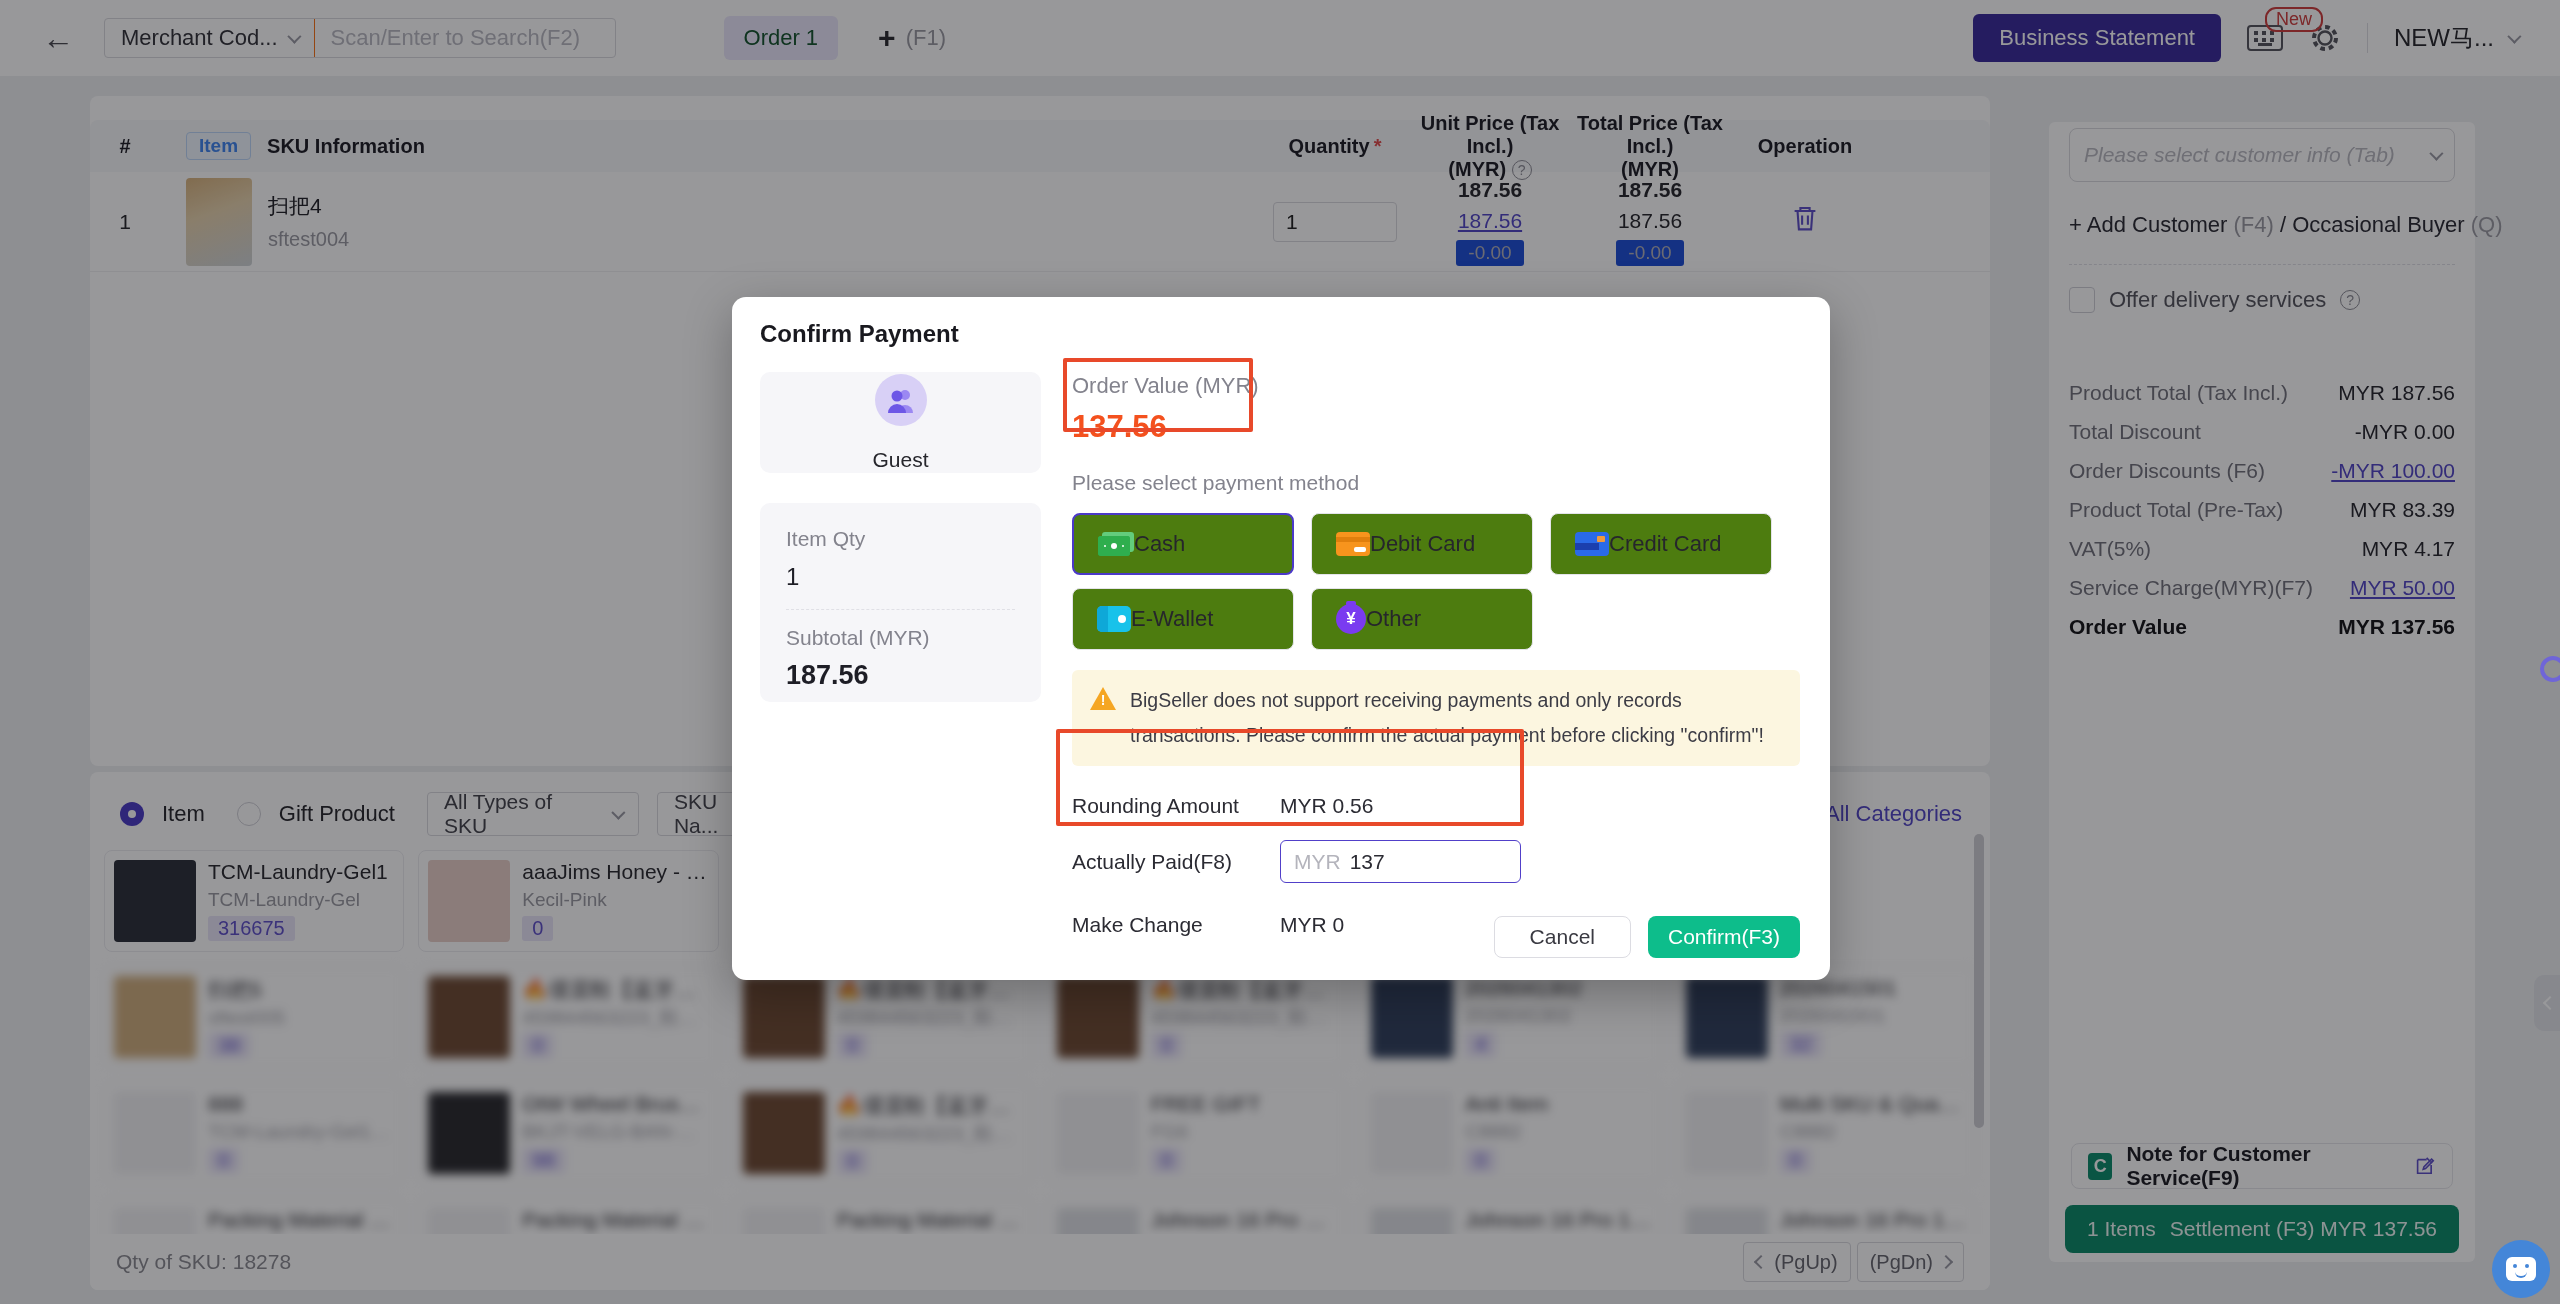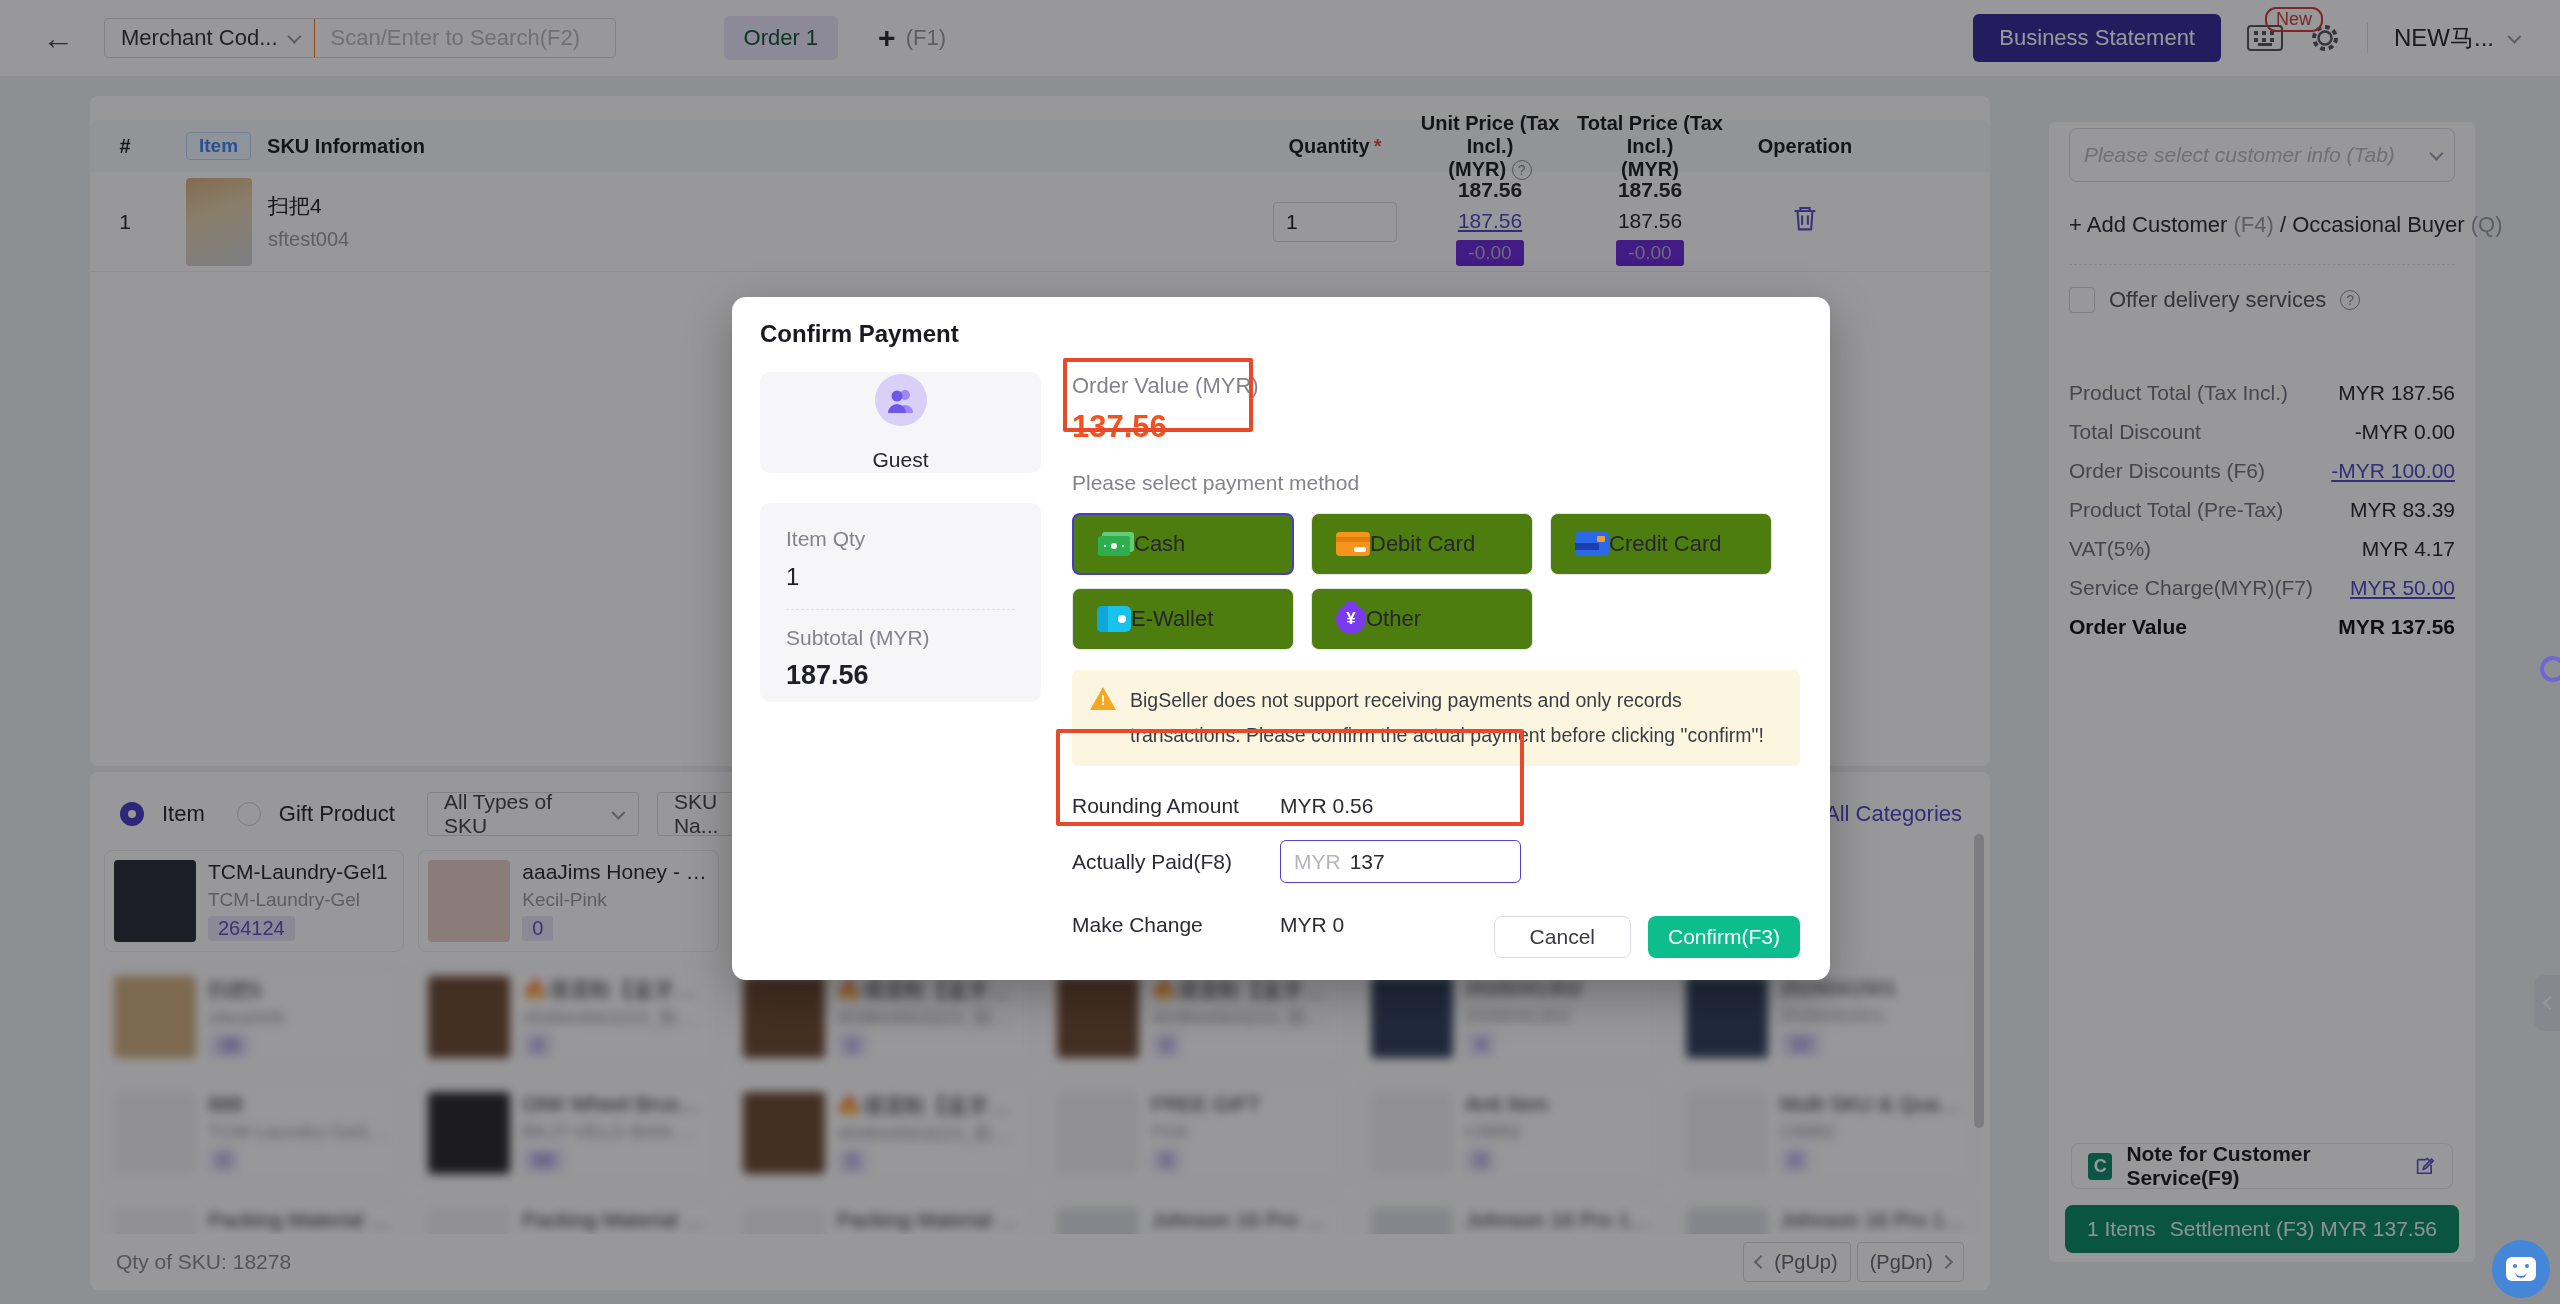--- a/index.html
+++ b/index.html
@@ -57,21 +57,21 @@
                 background:linear-gradient(160deg,#d8b37e 0%,#e7d3ae 40%,#cfd4d8 100%); }
   .item-names { display:flex; flex-direction:column; gap:8px; }
   .item-name { font-size:21px; color:#222228; }
   .item-sku  { font-size:20px; color:#9a9aa2; }
   .qty-input { width:124px; height:40px; border:1px solid #d9d9de; border-radius:4px; font-size:21px;
                padding:0 12px; color:#222; font-family:"Liberation Sans",sans-serif; }
   .price-stack { display:flex; flex-direction:column; align-items:center; gap:7px; }
   .p-main { font-weight:bold; }
   .p-link { color:#5246c6; text-decoration:underline; }
   .p-plain { color:#26262c; }
-  .p-chip { background:#6d28d9; color:#b2b2ba; font-size:19px; padding:2px 12px; border-radius:3px; }
+  .p-chip { background:#1d4ed8; color:#b2b2ba; font-size:19px; padding:2px 12px; border-radius:3px; }
   .trash-svg { width:28px; height:30px; stroke:#5d4ec8; fill:none; stroke-width:1.8; }
 
   
   .products-panel { position:absolute; left:90px; top:772px; width:1900px; height:518px; background:#fff;
                     border-radius:8px; overflow:hidden; }
   .filters { display:flex; align-items:center; gap:18px; padding:20px 28px 14px 30px; }
   .radio { width:24px; height:24px; border-radius:50%; border:1.5px solid #cfcfd6; background:#fff; }
   .radio.sel { border:none; background:#4b3bc6; position:relative; }
   .radio.sel::after { content:""; position:absolute; left:8px; top:8px; width:8px; height:8px; background:#fff; border-radius:50%; }
   .radio-label { font-size:22px; color:#26262c; margin-right:14px; }
@@ -318,21 +318,21 @@
       <span class="all-cat">All Categories</span>
     </div>
 
     <div class="pgrid">
 
         <div class="pcard">
           <div class="pimg" style="background: rgb(43, 47, 58);"></div>
           <div class="pinfo">
             <div class="ptitle">TCM-Laundry-Gel1</div>
             <div class="psku">TCM-Laundry-Gel</div>
-            <span class="pbadge">264124</span>
+            <span class="pbadge">316675</span>
           </div>
         </div>
 
         <div class="pcard">
           <div class="pimg" style="background: rgb(232, 207, 200);"></div>
           <div class="pinfo">
             <div class="ptitle">aaaJims Honey - Mina M...</div>
             <div class="psku">Kecil-Pink</div>
             <span class="pbadge">0</span>
           </div>

